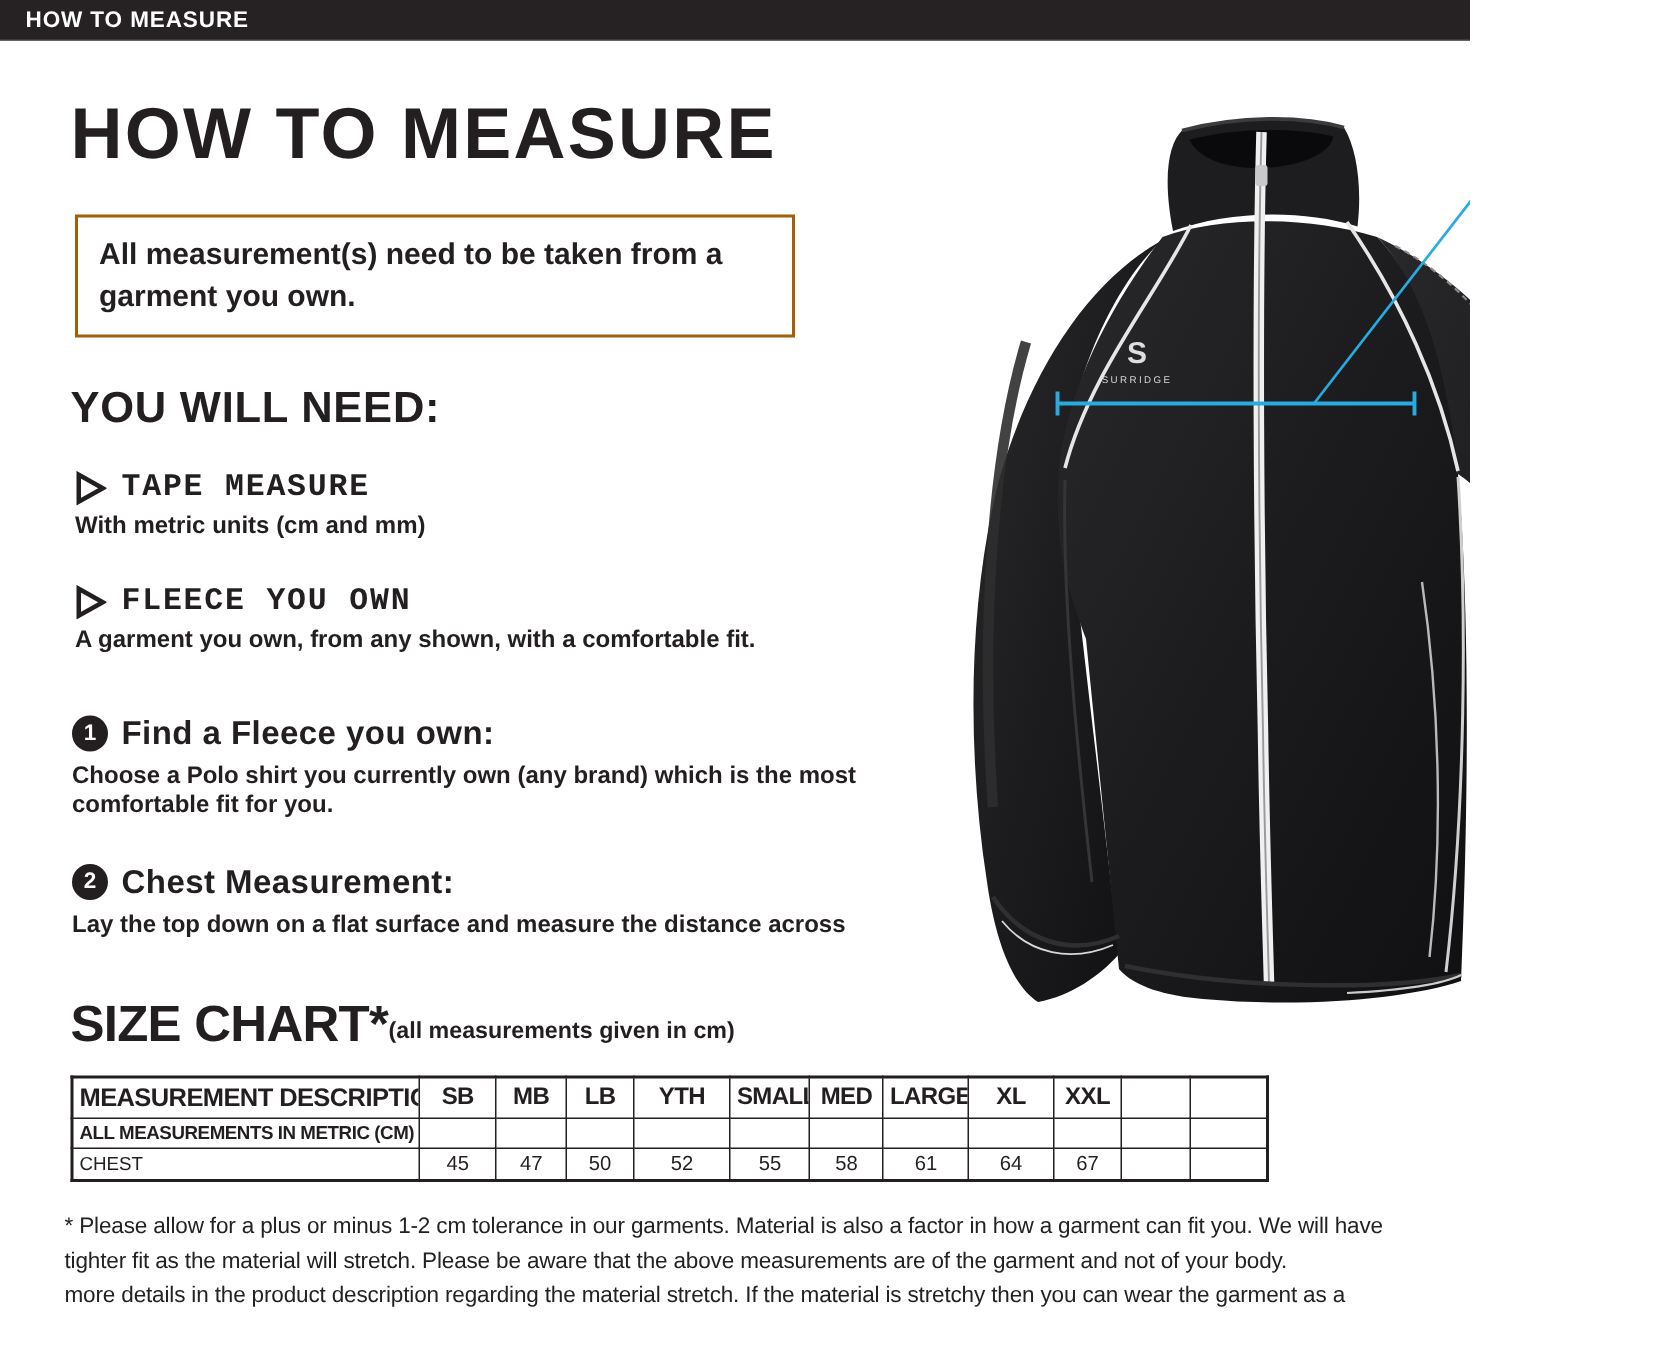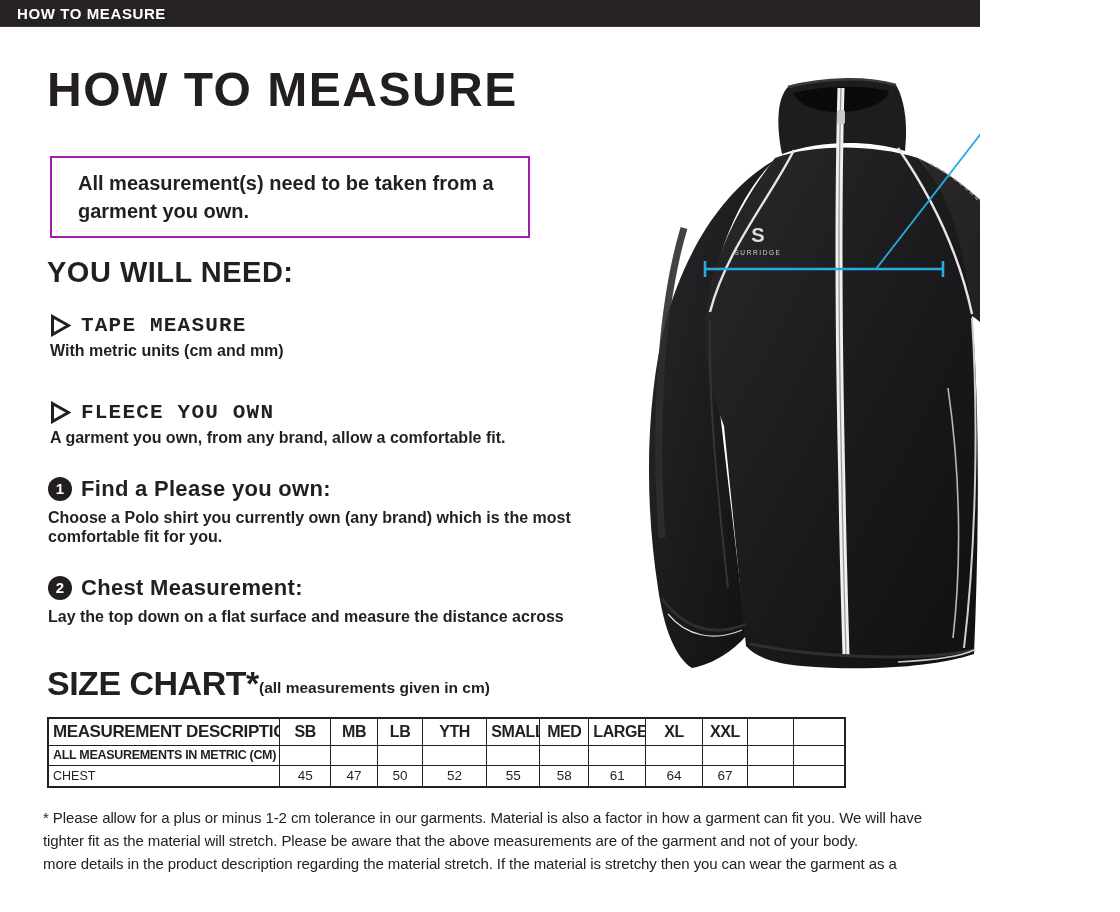--- a/index.html
+++ b/index.html
@@ -17,22 +17,22 @@
     position:absolute;left:17px;top:0;line-height:27px;color:#ffffff;
     font-size:15px;font-weight:bold;letter-spacing:.6px;
   }
   .topbar-logo{position:absolute;right:5px;top:2px;}
   
   .h1{
     position:absolute;left:47px;top:62px;font-size:48px;font-weight:bold;
     letter-spacing:1.5px;color:#231f20;white-space:nowrap;
   }
   .notice-box{
-    position:absolute;left:50px;top:156px;width:480px;height:82px;
-    border:2px solid #a21caf;padding:11px 26px;
+    position:absolute;left:50px;top:143px;width:480px;height:82px;
+    border:2px solid #a16207;padding:11px 14px;
   }
   .notice-box div{font-size:20px;font-weight:bold;line-height:28px;white-space:nowrap;}
   .h2-need{
     position:absolute;left:47px;top:256px;font-size:29px;font-weight:bold;
     letter-spacing:.5px;white-space:nowrap;
   }
   .need-item{position:absolute;left:50px;}
   .need-item .row{display:flex;align-items:center;gap:10px;font-family:Liberation Mono, monospace;}
   .need-title{font-size:21px;font-weight:bold;letter-spacing:1.2px;white-space:nowrap;}
   .need-desc{font-size:16px;font-weight:bold;margin-top:5px;white-space:nowrap;}
@@ -102,34 +102,34 @@
   <div class="need-item" style="top:314px;">
     <div class="row">
       <svg class="tri-icon" width="21" height="23" viewBox="0 0 21 23">
         <polygon points="2.5,2.5 18.5,11.5 2.5,20.5" fill="none" stroke="#231f20" stroke-width="3" stroke-linejoin="miter"></polygon>
       </svg>
       <span class="need-title">TAPE MEASURE</span>
     </div>
     <div class="need-desc">With metric units (cm and mm)</div>
   </div>
 
-  <div class="need-item" style="top:390px;margin-top:11px;">
+  <div class="need-item" style="top:390px;">
     <div class="row">
       <svg class="tri-icon" width="21" height="23" viewBox="0 0 21 23">
         <polygon points="2.5,2.5 18.5,11.5 2.5,20.5" fill="none" stroke="#231f20" stroke-width="3" stroke-linejoin="miter"></polygon>
       </svg>
       <span class="need-title">FLEECE YOU OWN</span>
     </div>
-    <div class="need-desc">A garment you own, from any brand, allow a comfortable fit.</div>
+    <div class="need-desc">A garment you own, from any shown, with a comfortable fit.</div>
   </div>
 
   <div class="step" style="top:476px;">
     <div class="row">
       <span class="step-badge">1</span>
-      <span class="step-title">Find a Please you own:</span>
+      <span class="step-title">Find a Fleece you own:</span>
     </div>
     <div class="step-desc">
       <div>Choose a Polo shirt you currently own (any brand) which is the most</div>
       <div>comfortable fit for you.</div>
     </div>
   </div>
 
   <div class="step" style="top:575px;">
     <div class="row">
       <span class="step-badge">2</span>

